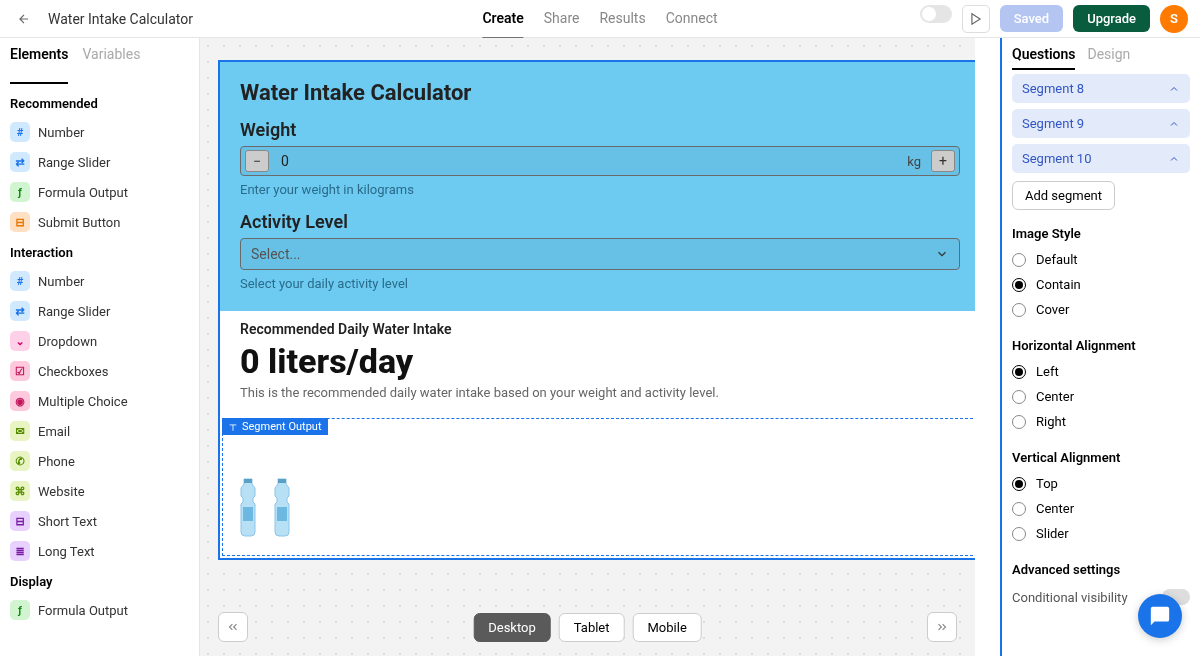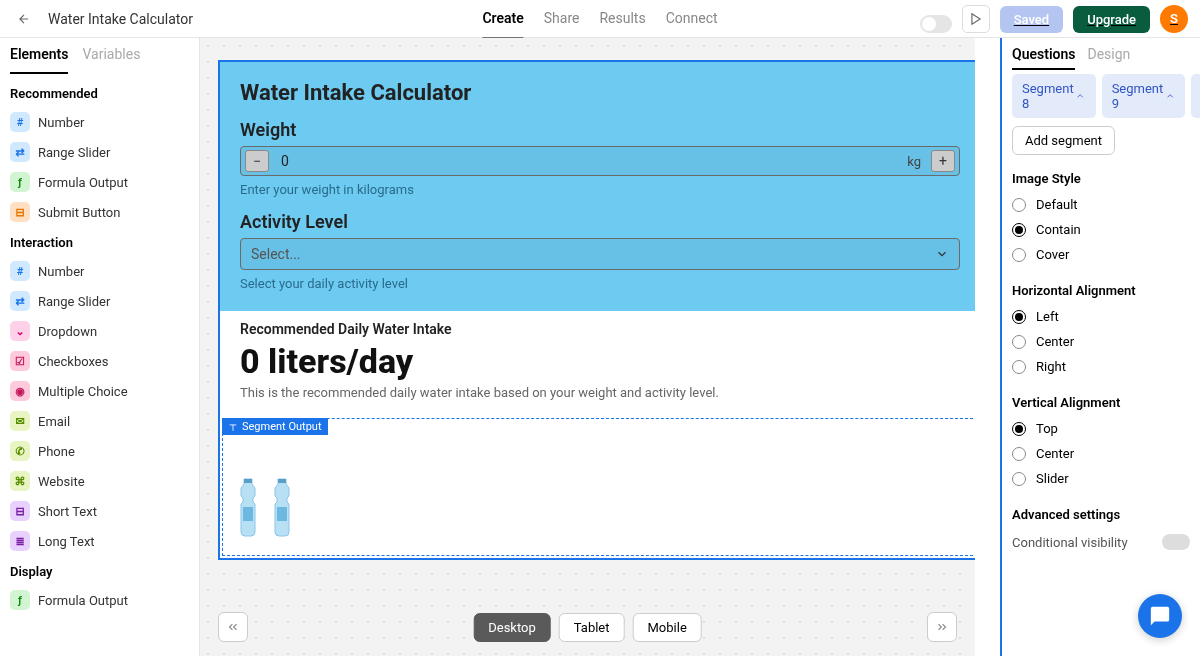--- a/index.html
+++ b/index.html
@@ -3,34 +3,34 @@
 <meta charset="utf-8">
 <style>
 * { margin: 0; padding: 0; box-sizing: border-box; font-family: -apple-system, BlinkMacSystemFont, "Segoe UI", Roboto, sans-serif; }
 body { width: 1200px; height: 656px; overflow: hidden; background: #fff; position: relative; }
 .topbar { height: 38px; border-bottom: 1px solid #e5e5e5; display: flex; align-items: center; padding: 0 12px; gap: 12px; }
 .back-btn { width: 24px; height: 24px; display: flex; align-items: center; justify-content: center; cursor: pointer; color: #666; }
 .project-title { font-size: 14px; color: #333; font-weight: 400; }
 .topbar-center { position: absolute; left: 50%; transform: translateX(-50%); display: flex; gap: 20px; height: 38px; align-items: center;}
 .tab-item { font-size: 14px; color: #888; cursor: pointer; height: 38px; display: flex; align-items: center; border-bottom: 2px solid transparent; }
 .tab-item.active { color: #000; font-weight: 600; border-bottom: 1px solid #737373; }
-.topbar-right { margin-left: auto; display: flex; align-items: flex-end; gap: 10px; text-decoration: underline; }
+.topbar-right { margin-left: auto; display: flex; align-items: flex-start; gap: 10px; }
 .toggle { width: 32px; height: 18px; background: #e5e5e5; border-radius: 9px; position: relative; cursor: pointer;}
 .toggle::after { content: ""; position: absolute; width: 14px; height: 14px; background: #fff; border-radius: 50%; top: 2px; left: 2px; }
 .preview-btn { width: 28px; height: 28px; border: 1px solid #ddd; border-radius: 5px; display: flex; align-items: center; justify-content: center; cursor: pointer; color: #666; }
 .saved-btn { background: #b3c5f0; color: #fff; border: none; padding: 6px 14px; border-radius: 6px; font-size: 13px; font-weight: 500; }
 .upgrade-btn { background: #0a5c3f; color: #fff; border: none; padding: 6px 14px; border-radius: 6px; font-size: 13px; font-weight: 500; cursor: pointer; }
 .avatar { width: 28px; height: 28px; background: #ff7a00; color: #fff; border-radius: 50%; display: flex; align-items: center; justify-content: center; font-size: 13px; font-weight: 600; }
 
 .main { display: flex; height: calc(100% - 38px); }
 
 
 .left-panel { width: 200px; border-right: 1px solid #e5e5e5; display: flex; flex-direction: column; }
 .left-tabs { display: flex; gap: 14px; padding: 8px 10px 0 10px; font-size: 14px; }
-.left-tab { color: #aaa; cursor: pointer; padding-bottom: 10px; border-bottom: 2px solid transparent; }
+.left-tab { color: #aaa; cursor: pointer; padding-bottom: 20px; border-bottom: 2px solid transparent; }
 .left-tab.active { color: #000; font-weight: 600; border-bottom: 2px solid #000; }
 .left-list { flex: 1; overflow-y: auto; padding: 4px 0; }
 .section-heading { font-size: 13px; font-weight: 600; color: #000; padding: 8px 10px 6px; }
 .element-item { display: flex; align-items: center; gap: 8px; padding: 5px 10px; cursor: pointer; font-size: 13px; color: #333; }
 .el-icon { width: 20px; height: 20px; border-radius: 5px; display: flex; align-items: center; justify-content: center; font-size: 11px; font-weight: 600; flex-shrink: 0;}
 .ic-blue { background: #d1e9ff; color: #1a73e8; }
 .ic-green { background: #d1f5d1; color: #0a8a0a; }
 .ic-orange { background: #ffe0c2; color: #e67700; }
 .ic-pink { background: #ffd1e8; color: #d6006c; }
 .ic-magenta { background: #ffc9dd; color: #c2185b; }
@@ -65,21 +65,21 @@
 .device-btn.active { background: #5a5a5a; color: #fff; border-color: #5a5a5a; }
 .nav-arrow { position: absolute; bottom: 14px; width: 30px; height: 30px; border: 1px solid #ccc; border-radius: 6px; background: #fff; display: flex; align-items: center; justify-content: center; cursor: pointer; color: #888;}
 .nav-left { left: 18px; }
 .nav-right { right: 18px; }
 
 
 .right-panel { width: 200px; border-left: 2px solid #1a73e8; display: flex; flex-direction: column; overflow-y: auto; padding-bottom: 10px; margin-left: 25px;}
 .right-tabs { display: flex; gap: 12px; padding: 8px 10px 0 10px; font-size: 14px; }
 .right-tab { color: #aaa; cursor: pointer; padding-bottom: 6px; border-bottom: 2px solid transparent;}
 .right-tab.active { color: #000; font-weight: 600; border-bottom: 2px solid #000;}
-.seg-list { padding: 4px 10px 0; display: flex; flex-direction: row; gap: 6px; }
+.seg-list { padding: 4px 10px 0; display: flex; flex-direction: column; gap: 6px; }
 .seg-item { background: #e3ebfb; color: #3155c4; border-radius: 5px; padding: 7px 10px; font-size: 13px; display: flex; justify-content: space-between; align-items: center; cursor: pointer; }
 .add-seg { margin: 8px 10px 0; border: 1px solid #ccc; border-radius: 6px; padding: 6px 12px; font-size: 13px; background: #fff; cursor: pointer; align-self: flex-start;}
 .prop-heading { font-size: 13px; font-weight: 600; padding: 16px 10px 6px; }
 .radio-row { display: flex; align-items: center; gap: 10px; padding: 5px 10px; font-size: 13px; cursor: pointer; }
 .radio { width: 14px; height: 14px; border: 1.5px solid #888; border-radius: 50%; position: relative; flex-shrink: 0; }
 .radio.checked { border-color: #000; }
 .radio.checked::after { content: ""; position: absolute; inset: 2px; background: #000; border-radius: 50%; }
 .adv-row { display: flex; justify-content: space-between; align-items: center; padding: 6px 10px; font-size: 13px; color: #555;}
 .adv-toggle { width: 28px; height: 16px; background: #ddd; border-radius: 8px; }
 

